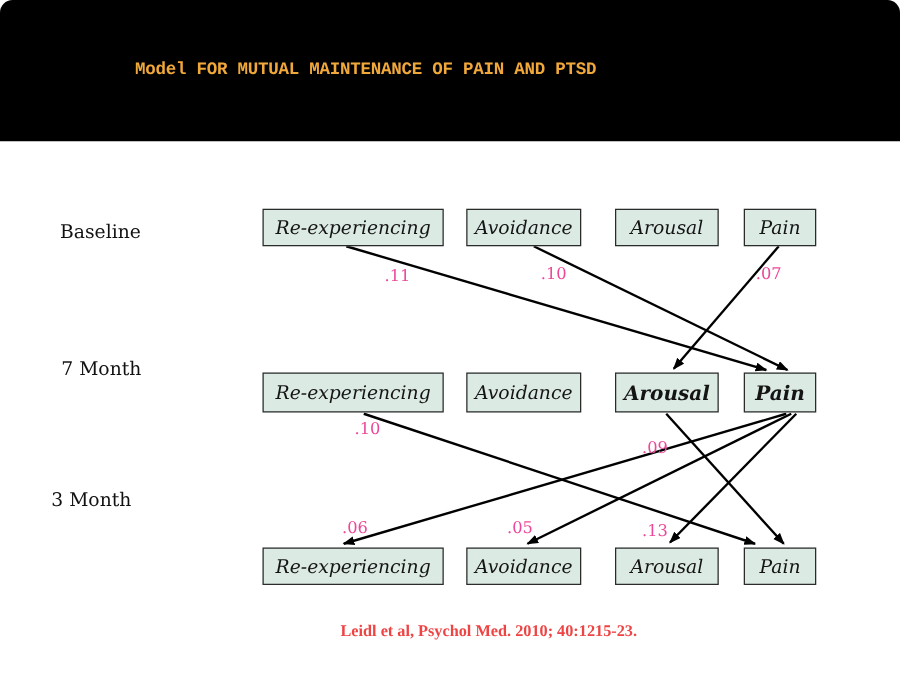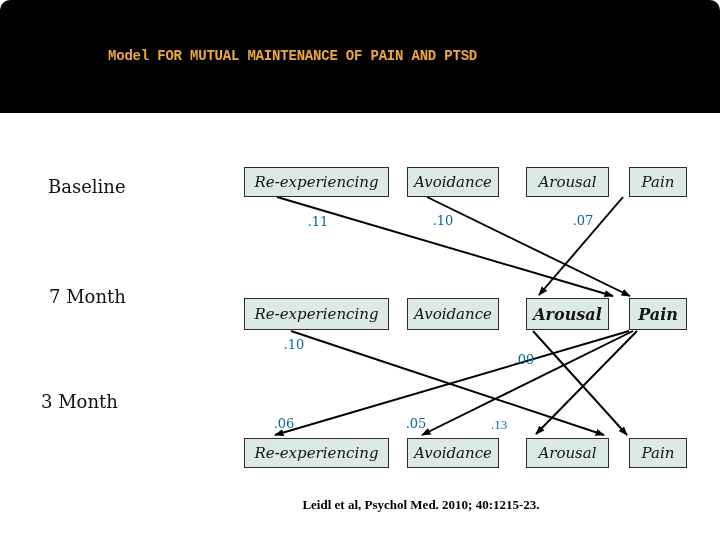--- a/index.html
+++ b/index.html
@@ -25,51 +25,49 @@
     font-size:14px;
     line-height:24px;
     letter-spacing:-0.2px;
     white-space:nowrap;
   }
   
   .diagram{position:absolute;inset:0;}
   .arrow-layer{position:absolute;left:0;top:0;}
   .row-label{
     position:absolute;
-    font-size:18px;color:#111;
+    font-size:15px;color:#111;
     white-space:nowrap;
   }
   .node-box{
     position:absolute;
     box-sizing:border-box;
     background:var(--box-fill,#DCEAE4);
     border:1px solid var(--box-border,#2B2B2B);
     display:flex;align-items:center;justify-content:center;
     font-style:italic;
     font-size:15px;
     color:#141414;
     white-space:nowrap;
-    margin-left:34px;
   }
   .node-box.bold{font-weight:bold;font-size:16px;}
   .coef{
     position:absolute;
     transform:translate(-50%,-50%);
-    font-size:13px;color:#0369a1;
+    font-size:13px;color:#ec4899;
     white-space:nowrap;
   }
   
   .citation{
     position:absolute;
     transform:translateX(-50%);
     font-family:"Liberation Serif", serif;
     font-weight:bold;
-    font-size:13px;color:#000000;
+    font-size:13px;color:#ef4444;
     white-space:nowrap;
-    margin-left:30px;
   }
 </style>
 </head>
 <body>
 
 <div class="slide">
 
   <header class="titlebar">
     <div class="title-line">Model FOR MUTUAL MAINTENANCE OF PAIN AND PTSD</div>
   </header>
@@ -105,26 +103,26 @@
         <div class="node-box bold" style="left: 595px; top: 298px; width: 58px; height: 32px;">Pain</div>
         <div class="row-label" style="left: 41px; top: 391px;">3 Month</div>
         <div class="node-box" style="left: 210px; top: 438px; width: 145px; height: 30px;">Re-experiencing</div>
         <div class="node-box" style="left: 373px; top: 438px; width: 92px; height: 30px;">Avoidance</div>
         <div class="node-box" style="left: 492px; top: 438px; width: 83px; height: 30px;">Arousal</div>
         <div class="node-box" style="left: 595px; top: 438px; width: 58px; height: 30px;">Pain</div>
       </div>
     <div id="label-layer">
         <div class="coef" style="left: 318px; top: 221px;">.11</div>
         <div class="coef" style="left: 443px; top: 220px;">.10</div>
-        <div class="coef" style="left: 583px; top: 220px; text-align: center;">.07</div>
+        <div class="coef" style="left: 615px; top: 220px; text-align: center;">.07</div>
         <div class="coef" style="left: 294px; top: 344px;">.10</div>
         <div class="coef" style="left: 524px; top: 359px;">.09</div>
         <div class="coef" style="left: 284px; top: 423px;">.06</div>
         <div class="coef" style="left: 416px; top: 423px; text-align: right;">.05</div>
-        <div class="coef" style="left: 499px; top: 425px; font-family: Liberation Serif, serif;">.13</div>
+        <div class="coef" style="left: 524px; top: 425px;">.13</div>
       </div>
   </main>
 
   <footer>
     <div class="citation" style="left: 391px; top: 497px;">Leidl et al, Psychol Med. 2010; 40:1215-23.</div>
   </footer>
 
 </div>
 
 </body></html>

